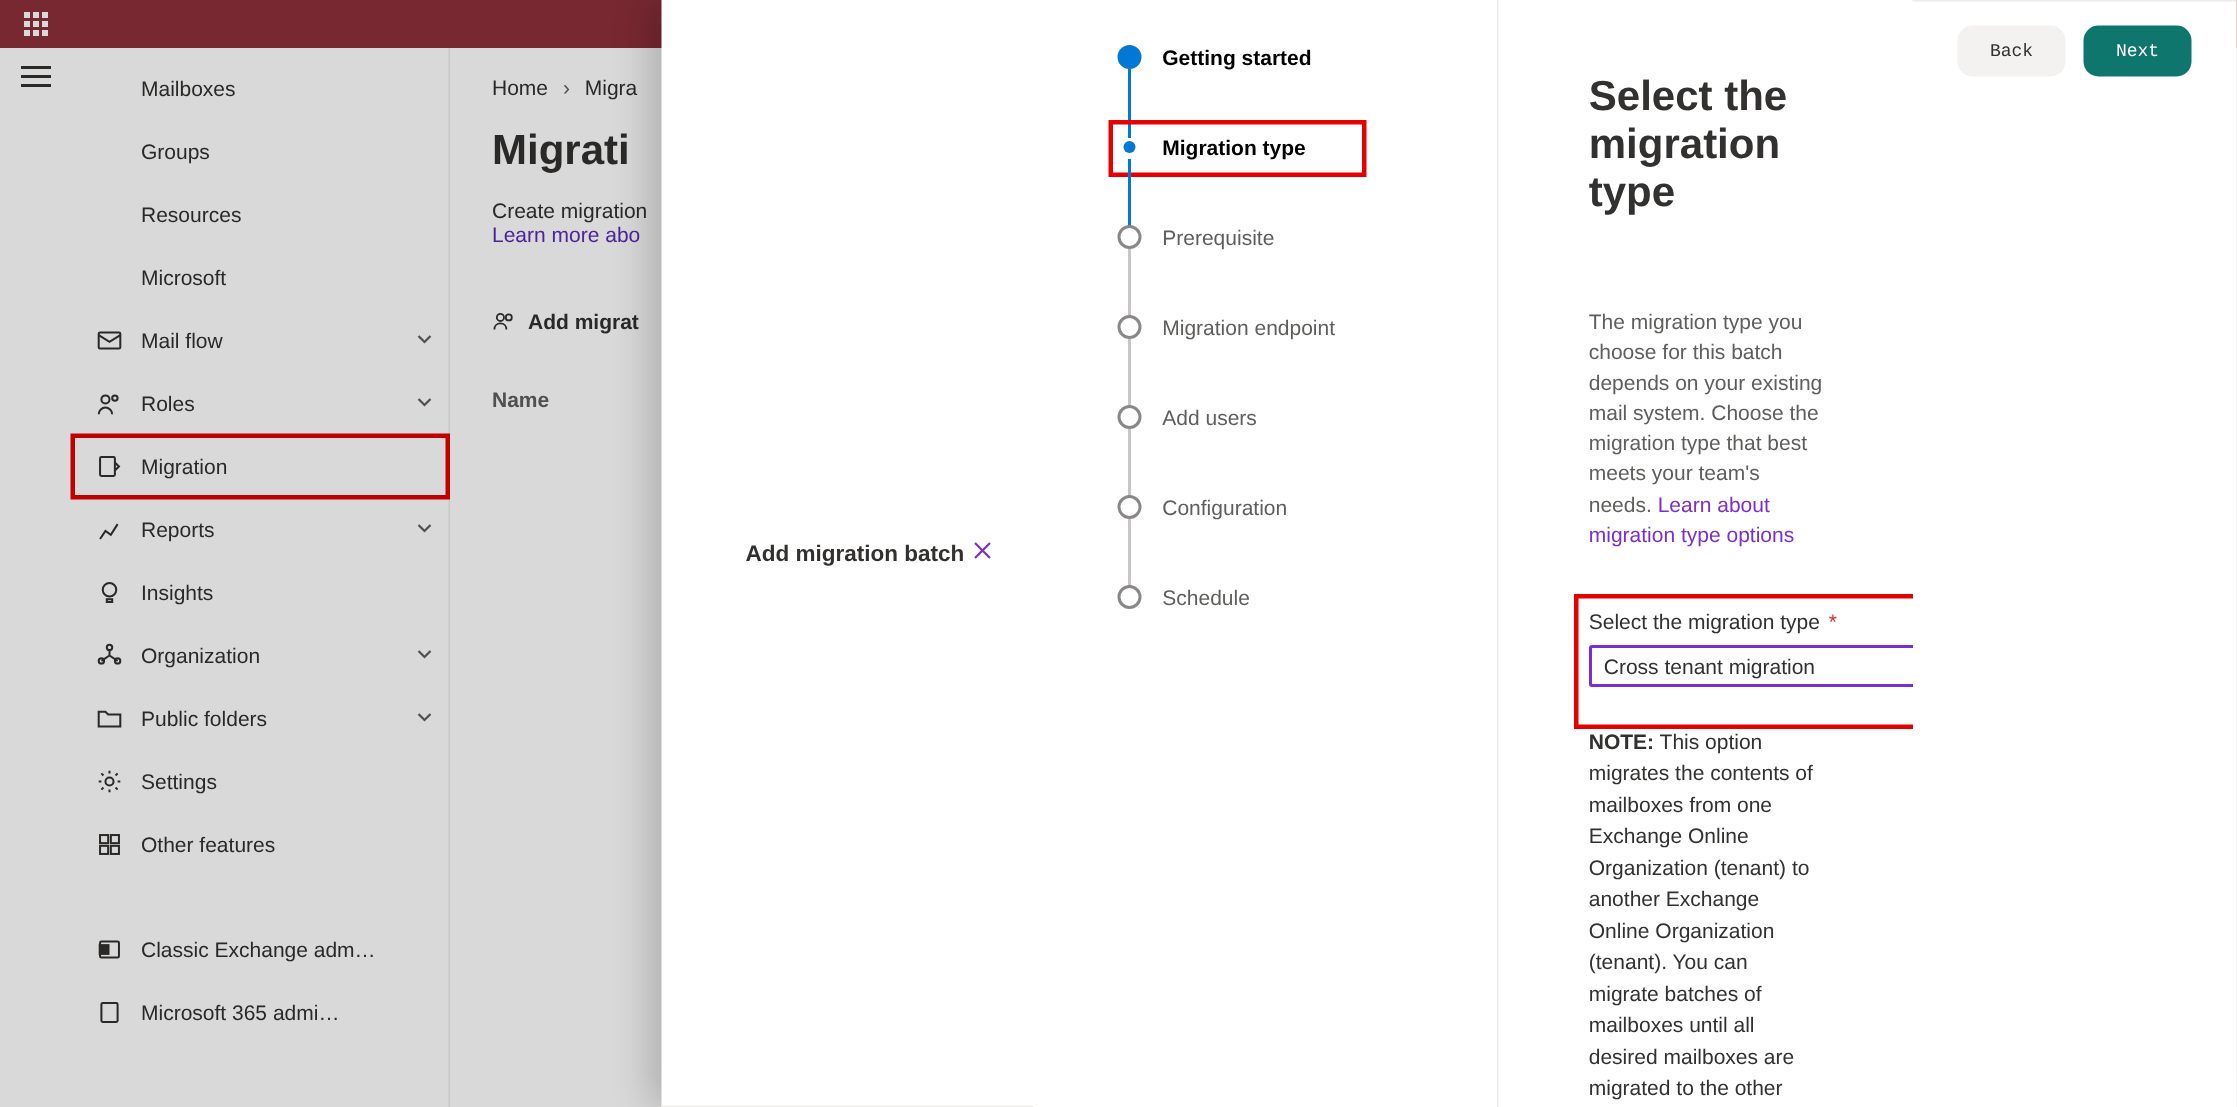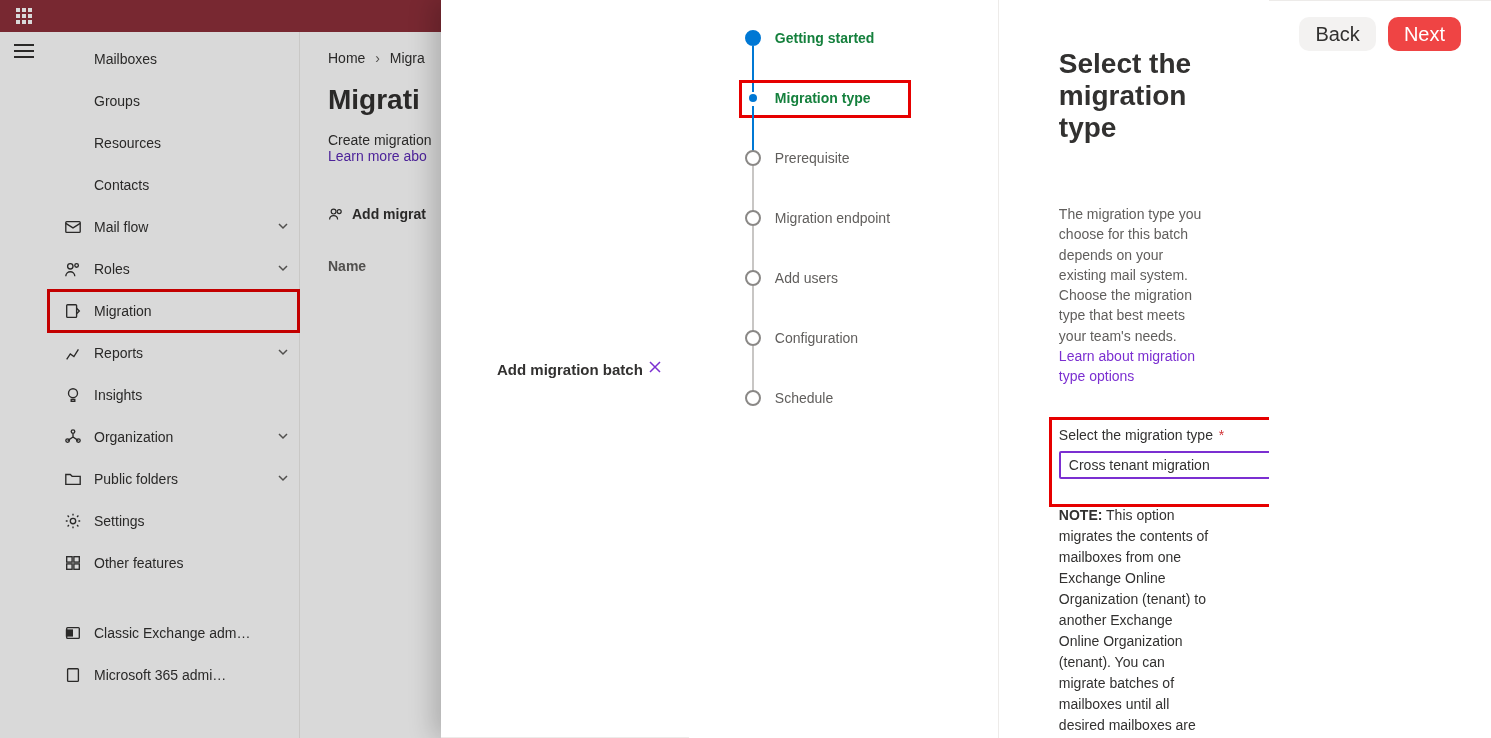--- a/index.html
+++ b/index.html
@@ -135,21 +135,21 @@
   .step .marker.small { width:8px; height:8px; border:none; background:#0078d4; margin-left:4px; margin-right:18px;}
   .step:not(:last-child)::after {
     content:"";
     position:absolute;
     left: 7px; top: 16px; bottom: -2px;
     width: 2px;
     background: #c8c6c4;
   }
   .step.sub::after, .step.blue-line::after { background:#0078d4; }
   .step .label { color:#605e5c; font-size:14px; }
-  .step.active .label { font-weight:700; color:#15803d; }
+  .step.active .label { font-weight:700; color:#000000; }
   .step-redbox {
     position: absolute;
     left: -6px; top: -10px;
     width: 172px; height: 38px;
     border: 3px solid #e60000;
     pointer-events: none;
   }
 
   .wizard-content {
     flex:1;
@@ -190,26 +190,27 @@
 
   .flyout-footer {
     border-top: 1px solid #edebe9;
     padding: 16px 30px;
     display:flex; justify-content:flex-end; gap:12px;
   }
   .btn {
     min-width: 72px; height: 34px;
     padding: 0 16px;
     border-radius: 10px;
-    font-size: 20px;
+    font-size: 12px;
     cursor:pointer;
     border: none;
+    font-family: Liberation Mono, monospace;
   }
   .btn.secondary { background:#f3f2f1; color:#323130; }
-  .btn.primary { background:#ef4444; color:#fff; }
+  .btn.primary { background:#0f766e; color:#fff; }
 </style>
 </head>
 <body>
 
 <div class="admin-bg">
   <div class="top-bar">
     <div class="waffle">
       <svg viewBox="0 0 16 16" fill="currentColor">
           <rect x="0" y="0" width="4" height="4"></rect>
           <rect x="6" y="0" width="4" height="4"></rect>
@@ -235,21 +236,21 @@
       <div class="sidebar-item noicon">
           <span>Mailboxes</span>
         </div>
       <div class="sidebar-item noicon">
           <span>Groups</span>
         </div>
       <div class="sidebar-item noicon">
           <span>Resources</span>
         </div>
       <div class="sidebar-item noicon">
-          <span>Contacts</span>
+          <span>Microsoft</span>
         </div>
 
       <div class="sidebar-item">
         <span class="icon">
             <svg viewBox="0 0 20 20" fill="none" stroke="currentColor" stroke-width="1.5">
               <rect x="2" y="4" width="16" height="12" rx="1"></rect>
               <path d="M2 6l8 5 8-5"></path>
             </svg>
           </span>
         <span>Mail flow</span>

